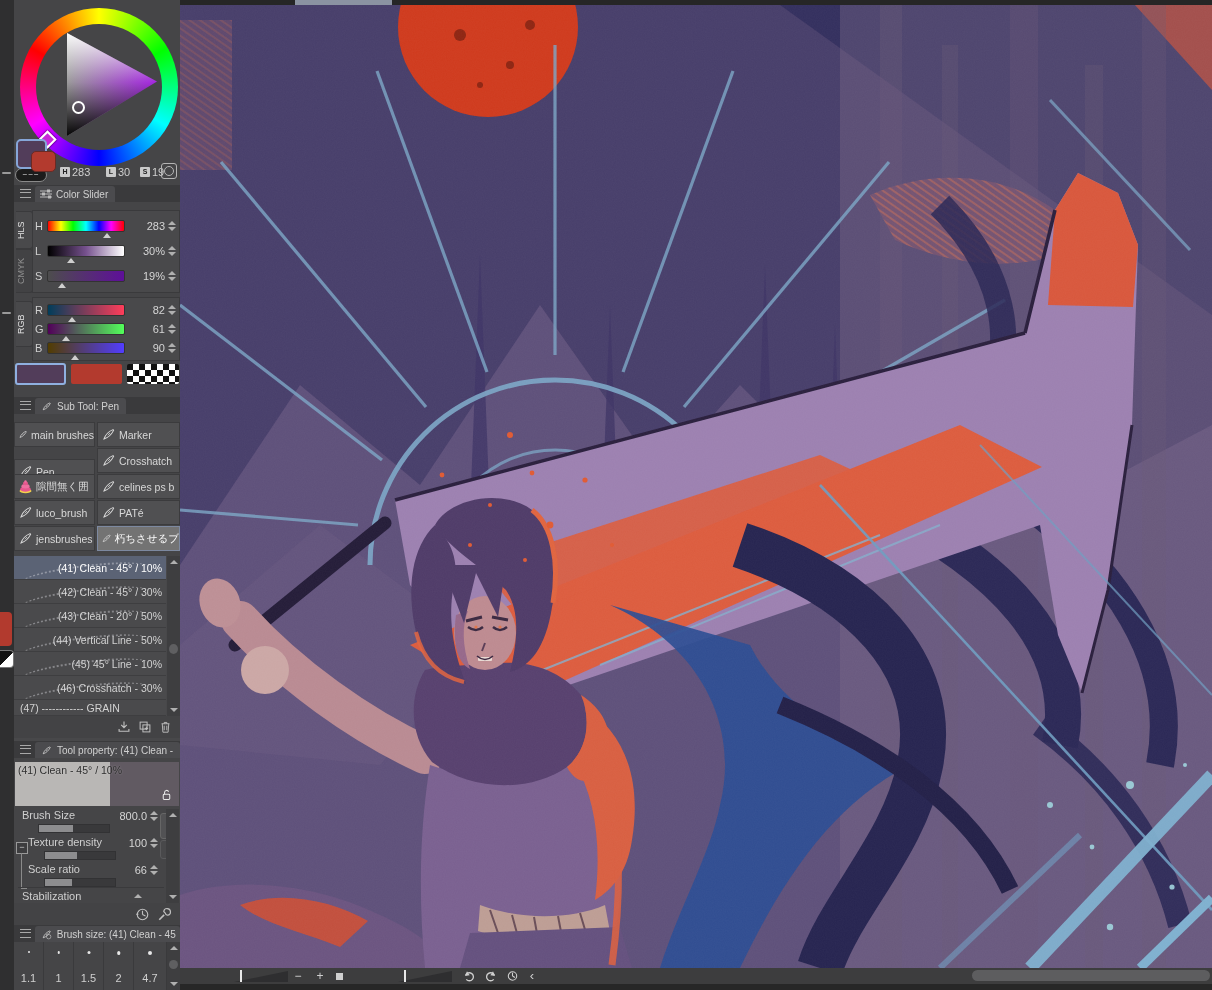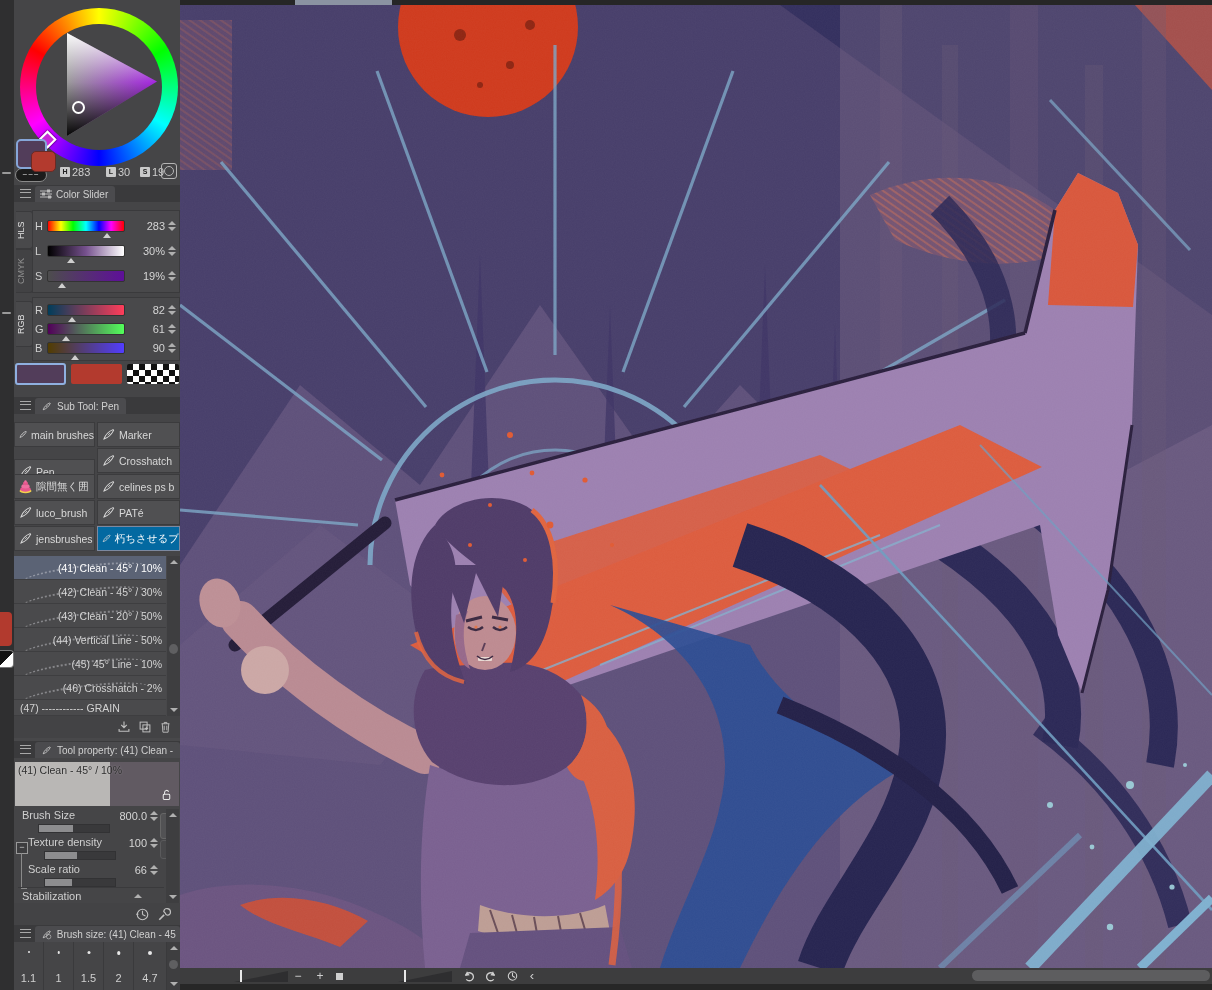--- a/index.html
+++ b/index.html
@@ -52,21 +52,21 @@
   .g-h{background:linear-gradient(to right,#f00,#ff0 17%,#0f0 33%,#0ff 50%,#00f 67%,#f0f 83%,#f00);}
   .g-l{background:linear-gradient(to right,#000,#76518e 50%,#fff);}
   .g-s{background:linear-gradient(to right,#4d4d4d,#5e0f99);}
   .g-r{background:linear-gradient(to right,#003d5a,#ff3d5a);}
   .g-g{background:linear-gradient(to right,#52005a,#52ff5a);}
   .g-b{background:linear-gradient(to right,#523d00,#523dff);}
   .checker{background:repeating-conic-gradient(#fff 0 25%,#111 0 50%) 0 0/12px 12px;}
   
   .cell{position:absolute;width:81px;height:25px;background:#505052;border:1px solid #3b3b3d;box-sizing:border-box;
         display:flex;align-items:center;gap:3px;padding-left:3px;font-size:10.5px;color:#d8d8d8;overflow:hidden;white-space:nowrap;}
-  .cell.sel{background:#0369a1;color:#fff;border-color:#7d89a0;}
+  .cell.sel{background:#737373;color:#fff;border-color:#7d89a0;}
   
   .brow{position:absolute;left:0;width:152px;height:24px;background:#4a4a4c;border-bottom:1px solid #3e3e40;
         font-size:10.5px;color:#d2d2d2;text-align:right;line-height:24px;padding-right:4px;box-sizing:border-box;overflow:hidden;}
   .brow.sel{background:#5b6375;color:#fff;}
   .brow i{position:absolute;left:6px;top:9px;width:130px;height:18px;border-top:2px dotted rgba(235,235,240,.38);
           border-radius:50%;transform:rotate(-7deg);font-style:normal;}
   .vscroll{position:absolute;right:0;width:13px;background:#3e3e40;}
   .vthumb{position:absolute;left:2px;width:9px;height:18px;background:#5f5f61;border-radius:5px;}
   .ltool{position:absolute;left:0;width:166px;height:22px;background:#434345;display:flex;justify-content:flex-end;gap:7px;align-items:center;padding-right:8px;box-sizing:border-box;}
   
@@ -314,21 +314,21 @@
         <span>朽ちさせるブ</span>
       </div>
     </div>
 
     <div class="abs sect" style="top:556px;height:185px;background:#48484a">
       <div class="brow sel" style="top:0"><i></i><span>(41) Clean  - 45° / 10%</span></div>
       <div class="brow" style="top:24px"><i></i><span>(42) Clean - 45° / 30%</span></div>
       <div class="brow" style="top:48px"><i></i><span>(43) Clean - 20° / 50%</span></div>
       <div class="brow" style="top:72px"><i></i><span>(44) Vertical Line - 50%</span></div>
       <div class="brow" style="top:96px"><i></i><span>(45) 45° Line - 10%</span></div>
-      <div class="brow" style="top:120px"><i></i><span>(46) Crosshatch - 2%</span></div>
+      <div class="brow" style="top:120px"><i></i><span>(46) Crosshatch - 30%</span></div>
       <div class="brow" style="top:144px;height:16px;line-height:16px;text-align:left;padding-left:6px"><span>(47) ------------ GRAIN SHADER</span></div>
       <div class="vscroll" style="top:0;height:160px">
         <span class="abs tu" style="left:3px;top:4px"></span>
         <div class="vthumb" style="top:88px;border-radius:50%;height:10px"></div>
         <span class="abs td" style="left:3px;bottom:4px"></span>
       </div>
       <div class="ltool" style="top:160px">
         <svg class="mini icn" width="14" height="14" viewBox="0 0 20 20">
           <path d="M10,2 V10 M6,7 L10,11 L14,7 M3,13 V16 H17 V13" fill="none" stroke="#c0c0c0" stroke-width="1.6"></path>
         </svg>

